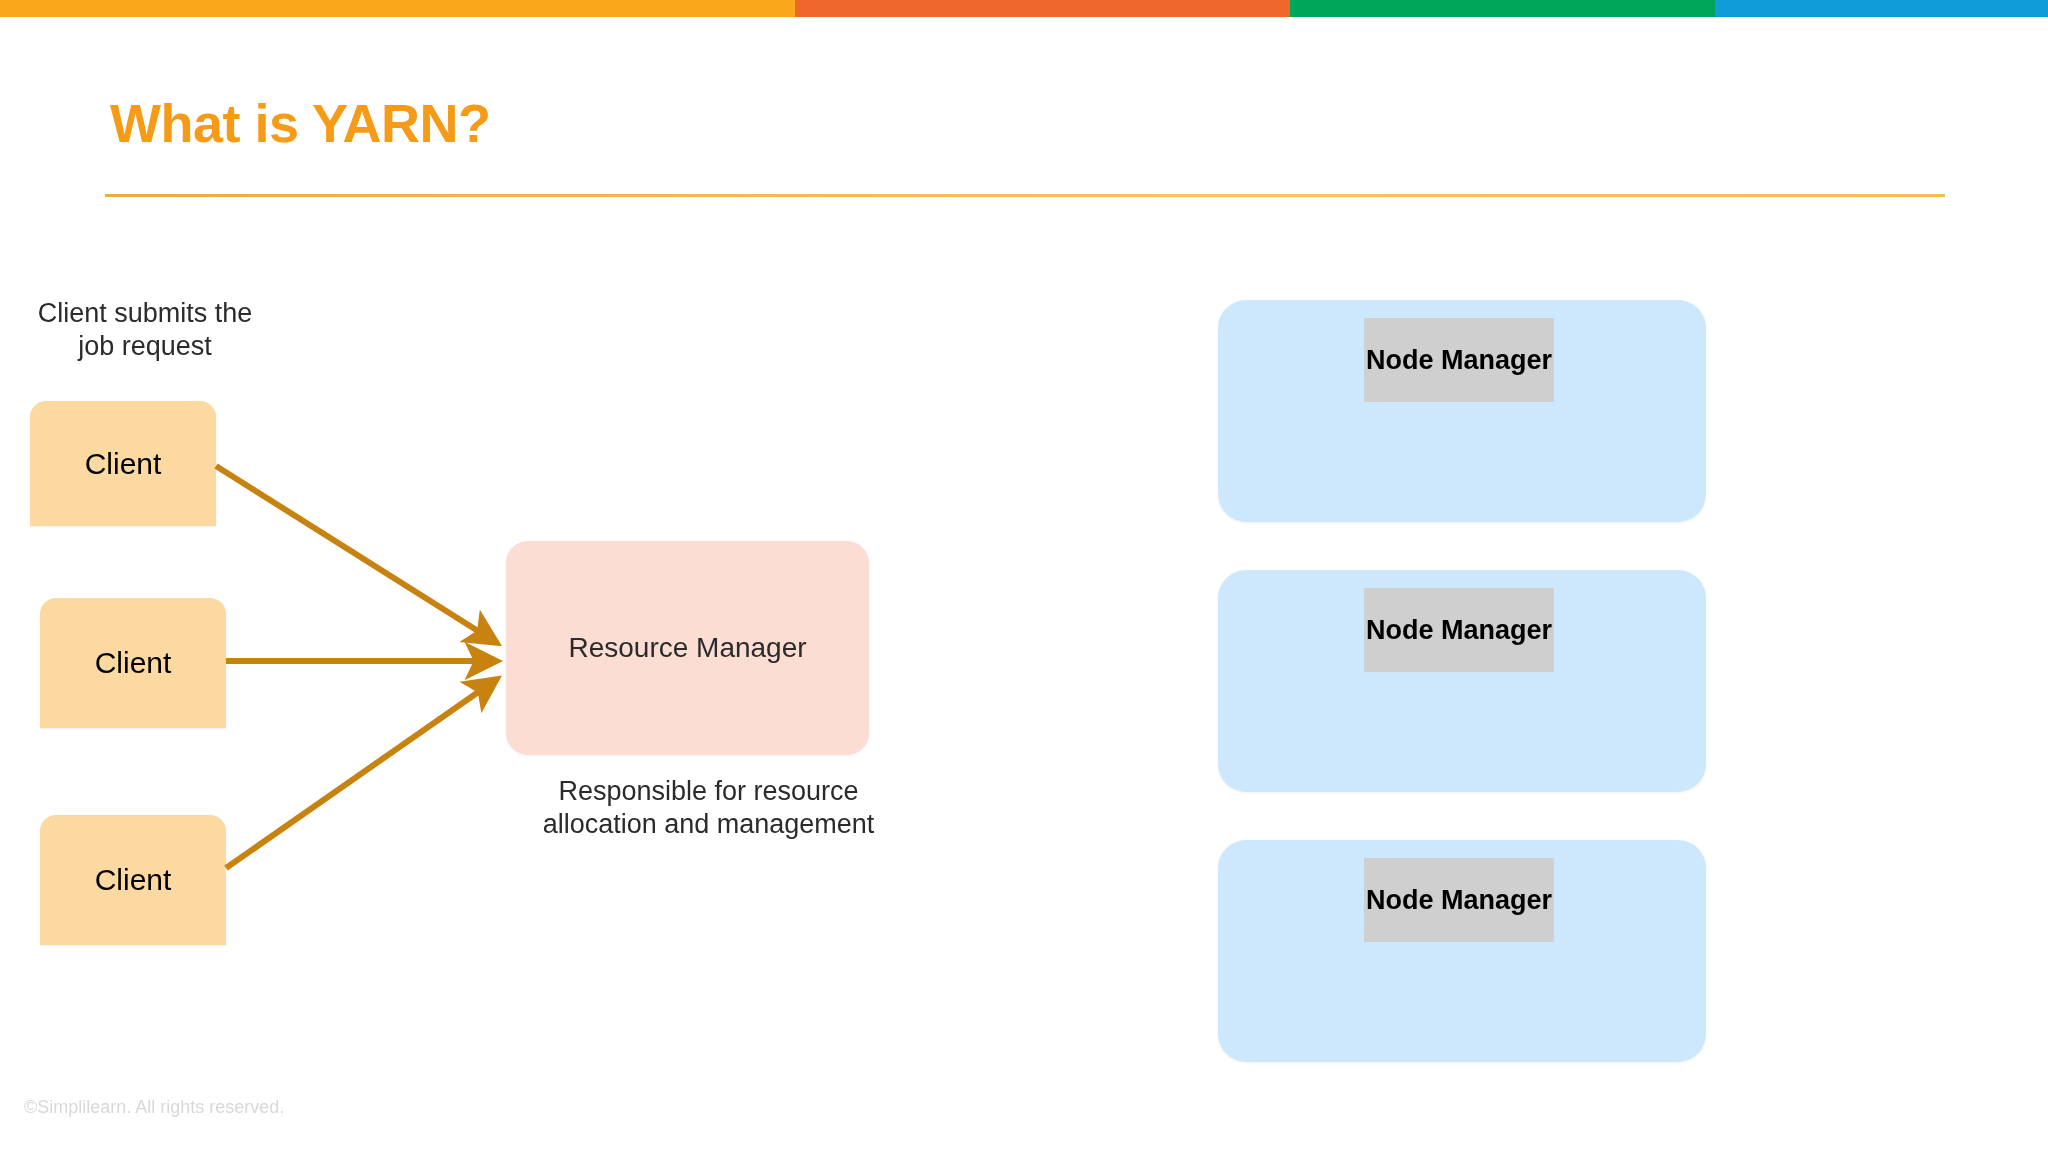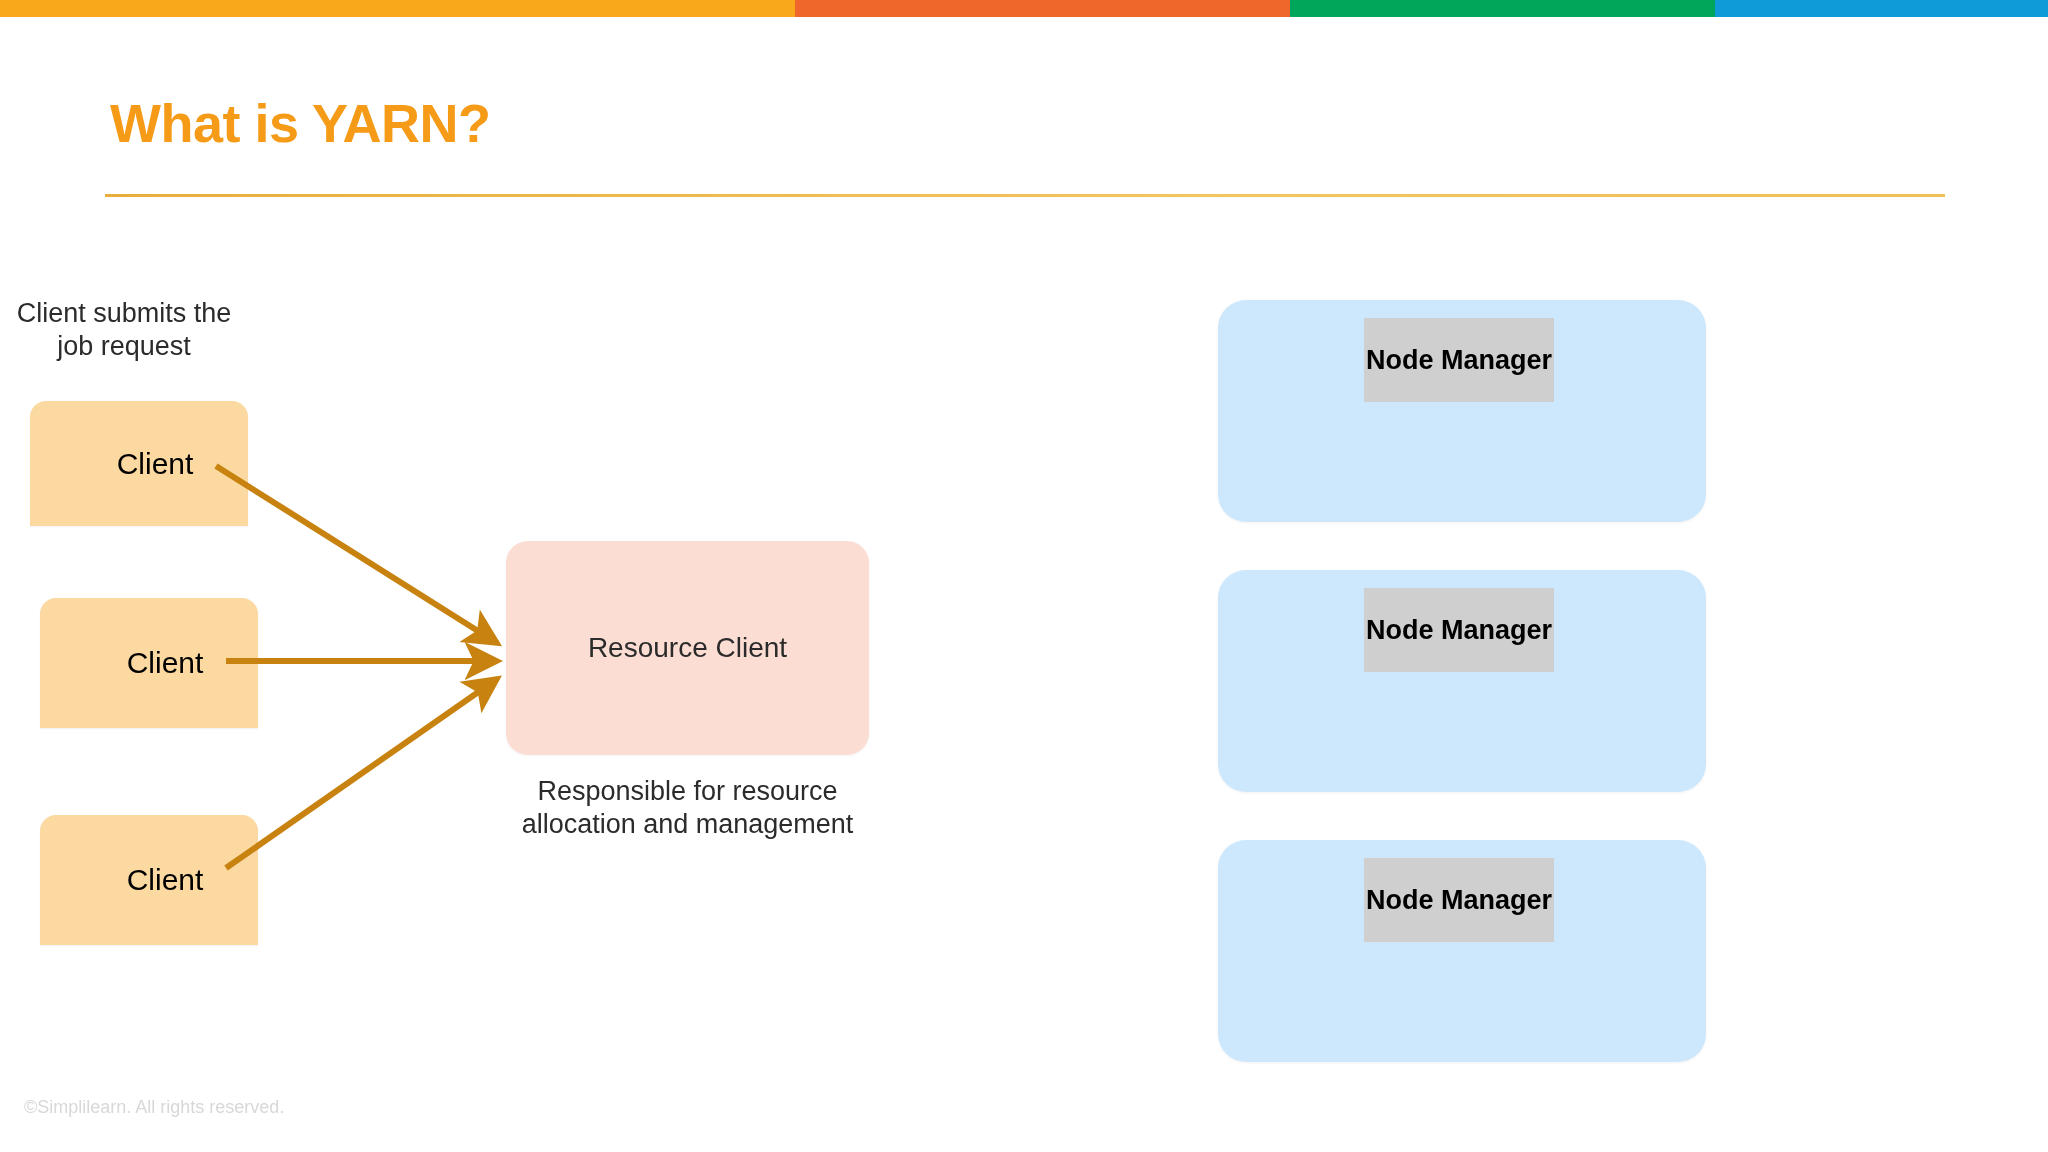--- a/index.html
+++ b/index.html
@@ -48,20 +48,21 @@
     background: linear-gradient(to right,#E8AE3C 0%, #F3C55F 60%, #EFC055 100%);
   }
 
   
   .caption {
     position: absolute;
     color: #2b2b2b;
     font-size: 27px;
     line-height: 33px;
     text-align: center;
+    padding-left: 21px;
   }
   .caption-submit {
     left: 0px;
     top: 297px;
     width: 248px;
   }
   .caption-rm {
     left: 505px;
     top: 775px;
     width: 365px;
@@ -71,21 +72,20 @@
   .client-box {
     position: absolute;
     background: #FBD9A0;
     border-radius: 16px;
     display: flex;
     align-items: center;
     justify-content: center;
     color: #000000;
     font-size: 30px;
     box-shadow: 0 1px 2px rgba(0,0,0,0.06);
-    padding-left: 32px;
   }
   .client-1 { left: 30px;  top: 401px; width: 186px; height: 125px; border-radius: 16px 16px 0 0; }
   .client-2 { left: 40px;  top: 598px; width: 186px; height: 130px; border-radius: 16px 16px 0 0; }
   .client-3 { left: 40px;  top: 815px; width: 186px; height: 130px; border-radius: 16px 16px 0 0; }
 
   
   .rm-box {
     position: absolute;
     left: 506px;
     top: 541px;
@@ -208,21 +208,21 @@
       <marker id="ah" markerWidth="7" markerHeight="7" refX="5.4" refY="3.5" orient="auto" markerUnits="strokeWidth">
         <path d="M0,0.3 L6.4,3.5 L0,6.7 L1.5,3.5 Z" fill="#C8820F"></path>
       </marker>
     </defs>
     <line x1="216" y1="466" x2="497" y2="643" stroke="#C8820F" stroke-width="6" marker-end="url(#ah)"></line>
     <line x1="226" y1="661" x2="497" y2="661" stroke="#C8820F" stroke-width="6" marker-end="url(#ah)"></line>
     <line x1="226" y1="868" x2="497" y2="679" stroke="#C8820F" stroke-width="6" marker-end="url(#ah)"></line>
   </svg>
 
   <div class="rm-box">
-    <span>Resource Client</span>
+    <span>Resource Manager</span>
   </div>
   <div class="caption caption-rm">Responsible for resource allocation and management</div>
 
   <div class="node-container node-1">
     <div class="node-inner">
       <span>Node Manager</span>
     </div>
   </div>
   <div class="node-container node-2">
     <div class="node-inner">

